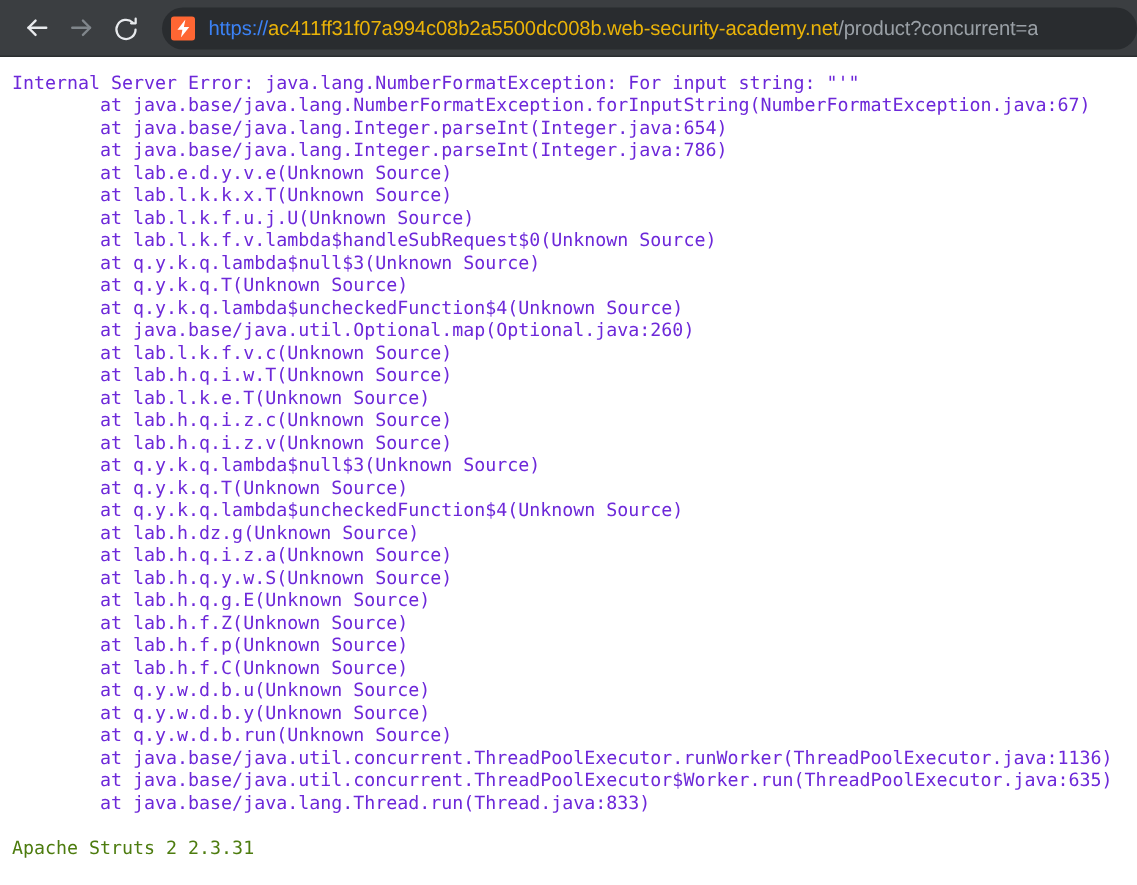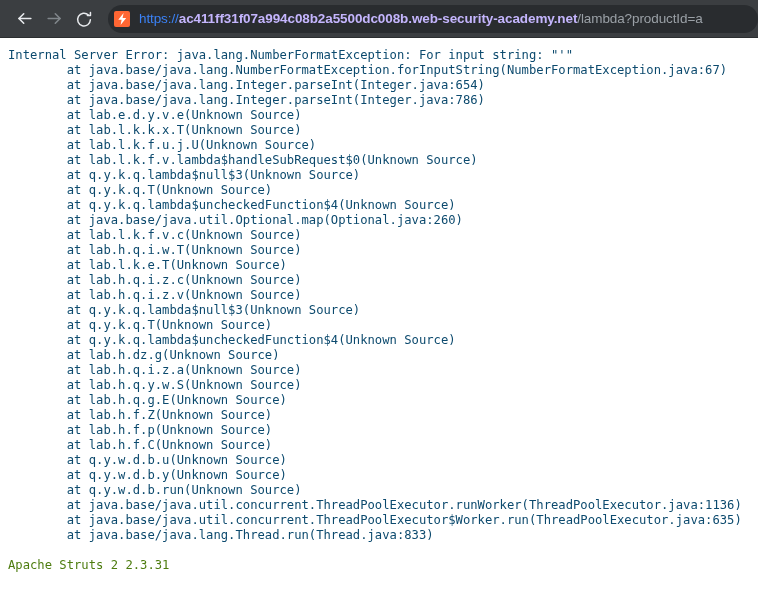--- a/index.html
+++ b/index.html
@@ -66,37 +66,37 @@
   }
   .url-text {
     font-family: "Liberation Sans", sans-serif;
     font-size: 13.5px;
     white-space: nowrap;
     overflow: hidden;
     letter-spacing: -0.1px;
     line-height: 28px;
   }
   .url-scheme { color: #3b82f6; }
-  .url-host   { color: #c4b5fd; font-weight: bold; }
+  .url-host   { color: #eab308; font-weight: normal; }
   .url-path   { color: #9aa0a6; }
 
   
   .page {
     background: #ffffff;
     padding: 10px 0 0 8px;
     box-sizing: border-box;
     height: 552px;
     overflow: hidden;
   }
   pre.error-body {
     margin: 0;
     font-family: "DejaVu Sans Mono", "Liberation Mono", monospace;
     font-size: 12.2px;
     line-height: 15px;
-    color: #0c4a6e;
+    color: #6d28d9;
     white-space: pre;
     letter-spacing: 0px;
   }
   .footer-text {
     margin: 0;
     font-family: "DejaVu Sans Mono", "Liberation Mono", monospace;
     font-size: 12.2px;
     line-height: 15px;
     color: #4d7c0f;
     white-space: pre;
@@ -128,21 +128,21 @@
       <polyline points="20.6 3.3 20.6 7.4 16.5 7.4"></polyline>
     </svg>
   </div>
 
   <div class="omnibox">
     <span class="favicon">
       <svg width="11" height="12" viewBox="0 0 11 12">
         <polygon points="6.6,0 1.3,6.8 4.6,6.8 3.6,12 9.2,5.0 5.6,5.0" fill="#ffffff"></polygon>
       </svg>
     </span>
-    <span class="url-text"><span class="url-scheme">https://</span><span class="url-host">ac411ff31f07a994c08b2a5500dc008b.web-security-academy.net</span><span class="url-path">/lambda?productId=a</span></span>
+    <span class="url-text"><span class="url-scheme">https://</span><span class="url-host">ac411ff31f07a994c08b2a5500dc008b.web-security-academy.net</span><span class="url-path">/product?concurrent=a</span></span>
   </div>
 </div>
 
 <div class="page">
   <pre class="error-body">Internal Server Error: java.lang.NumberFormatException: For input string: "'"
         at java.base/java.lang.NumberFormatException.forInputString(NumberFormatException.java:67)
         at java.base/java.lang.Integer.parseInt(Integer.java:654)
         at java.base/java.lang.Integer.parseInt(Integer.java:786)
         at lab.e.d.y.v.e(Unknown Source)
         at lab.l.k.k.x.T(Unknown Source)

